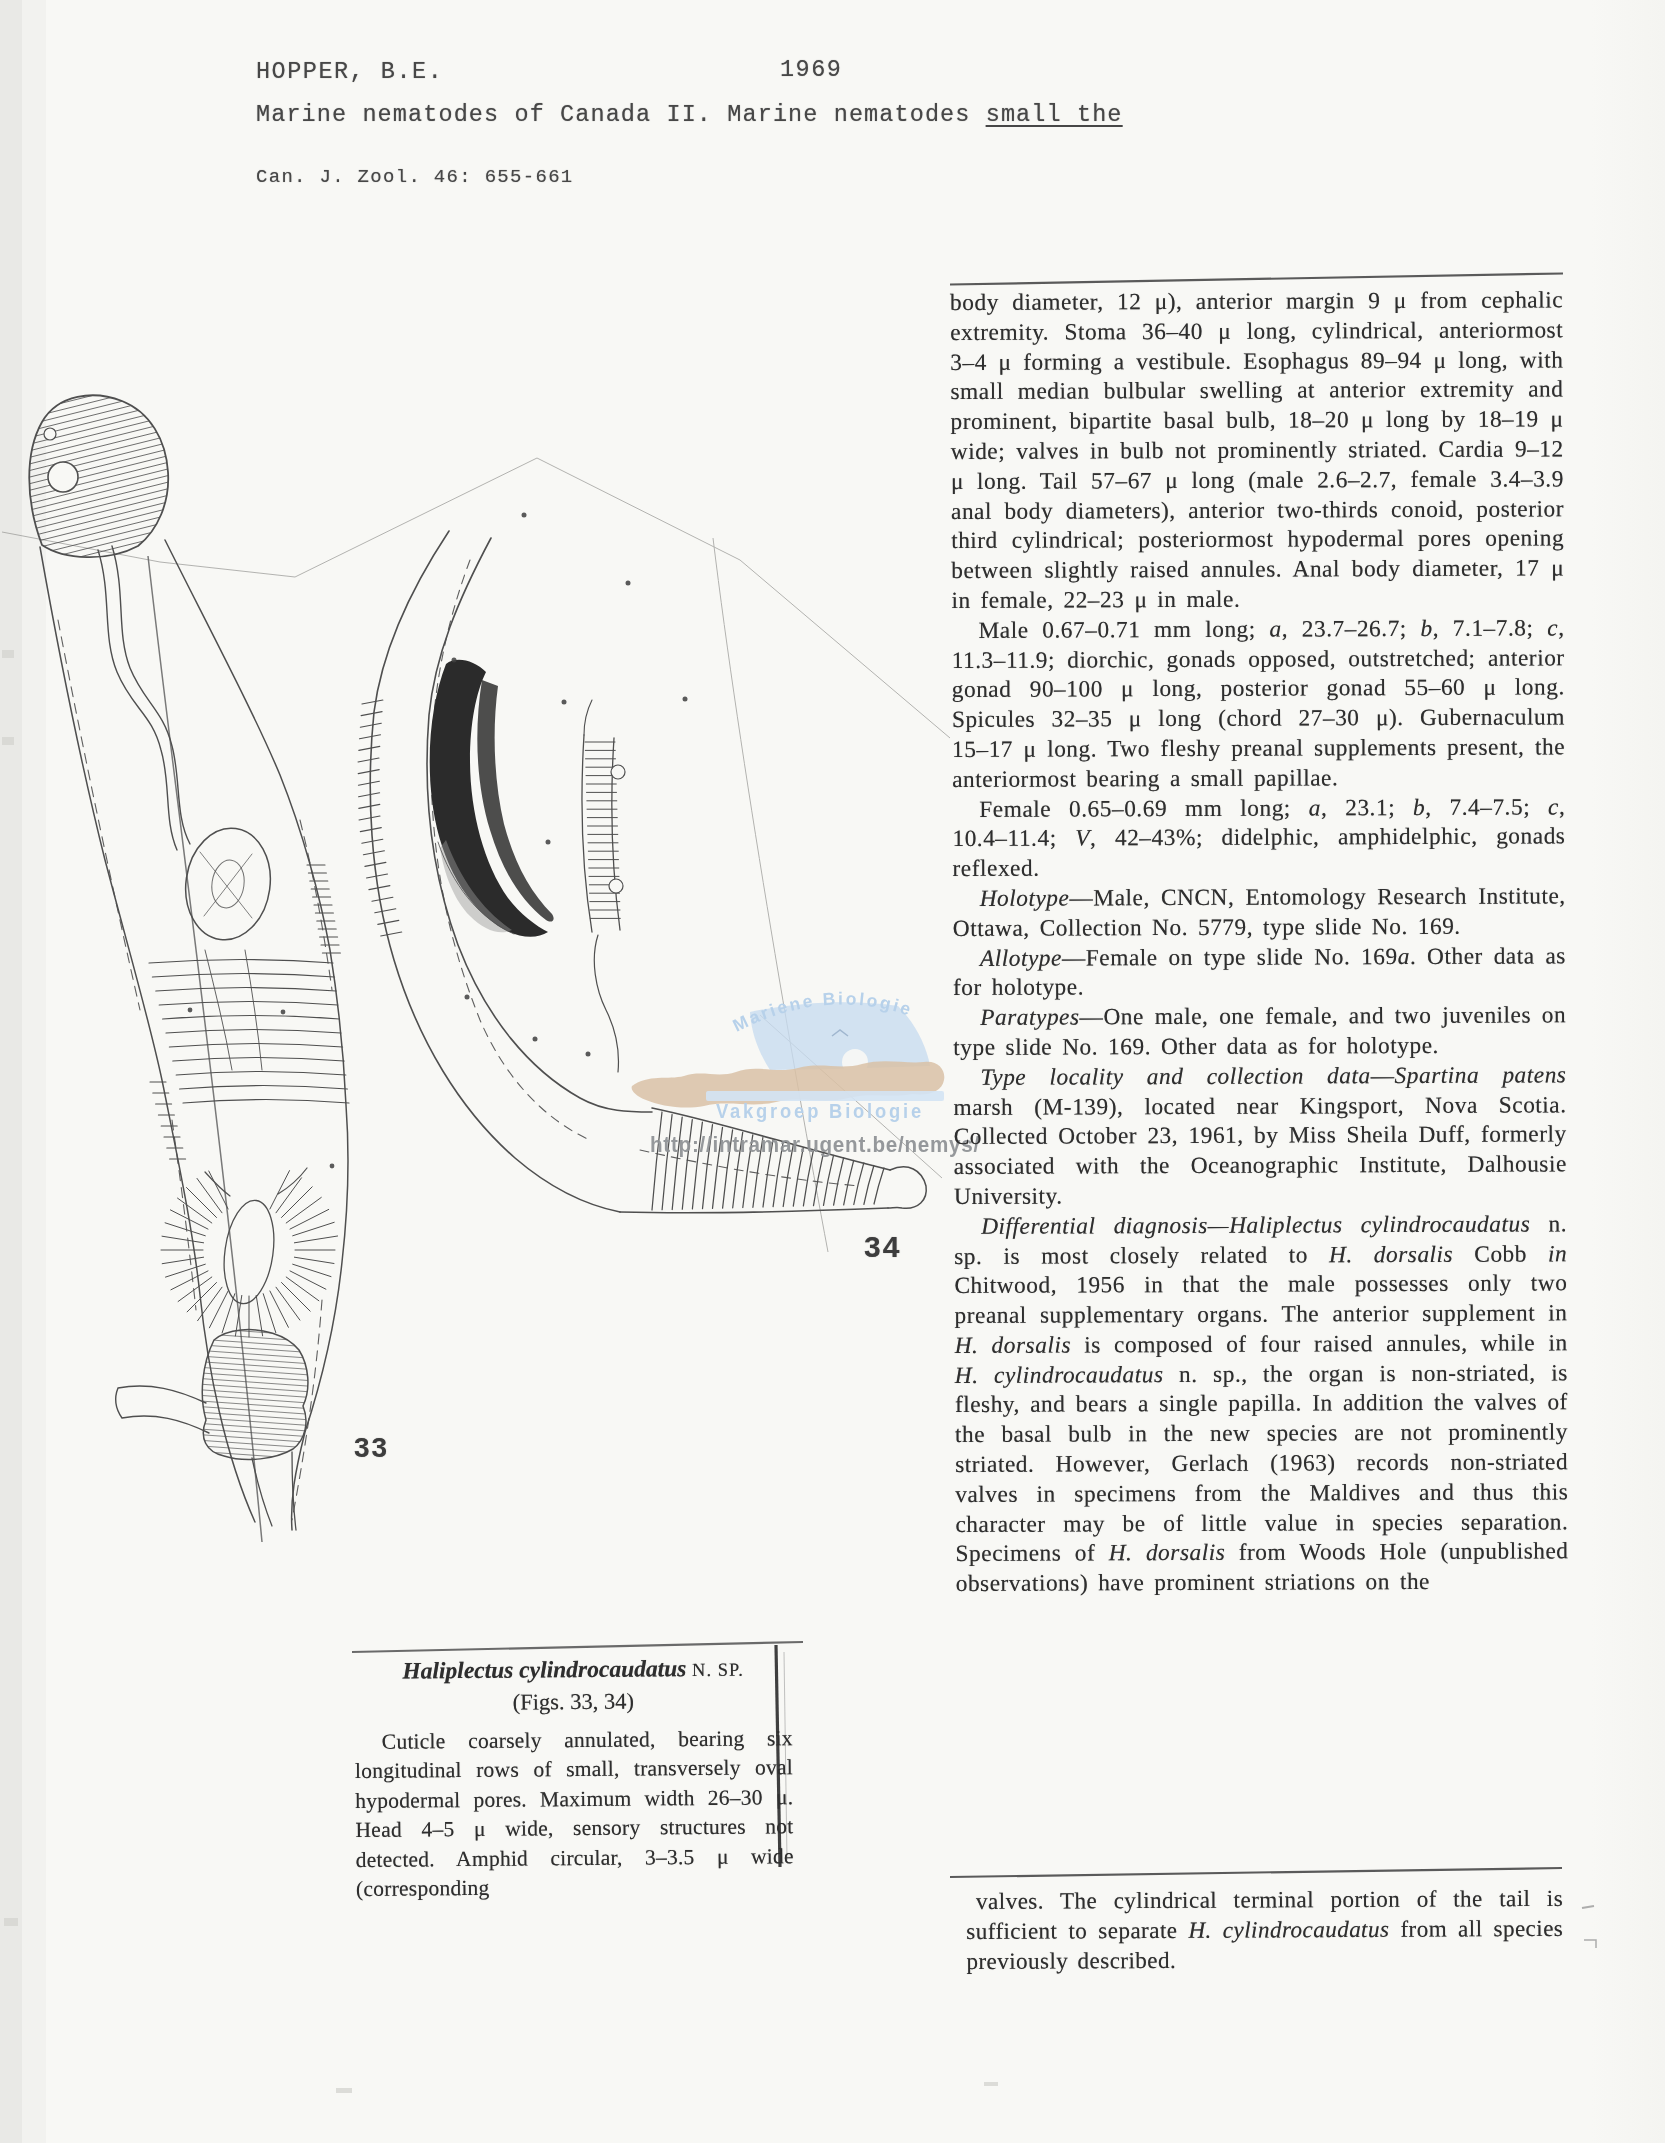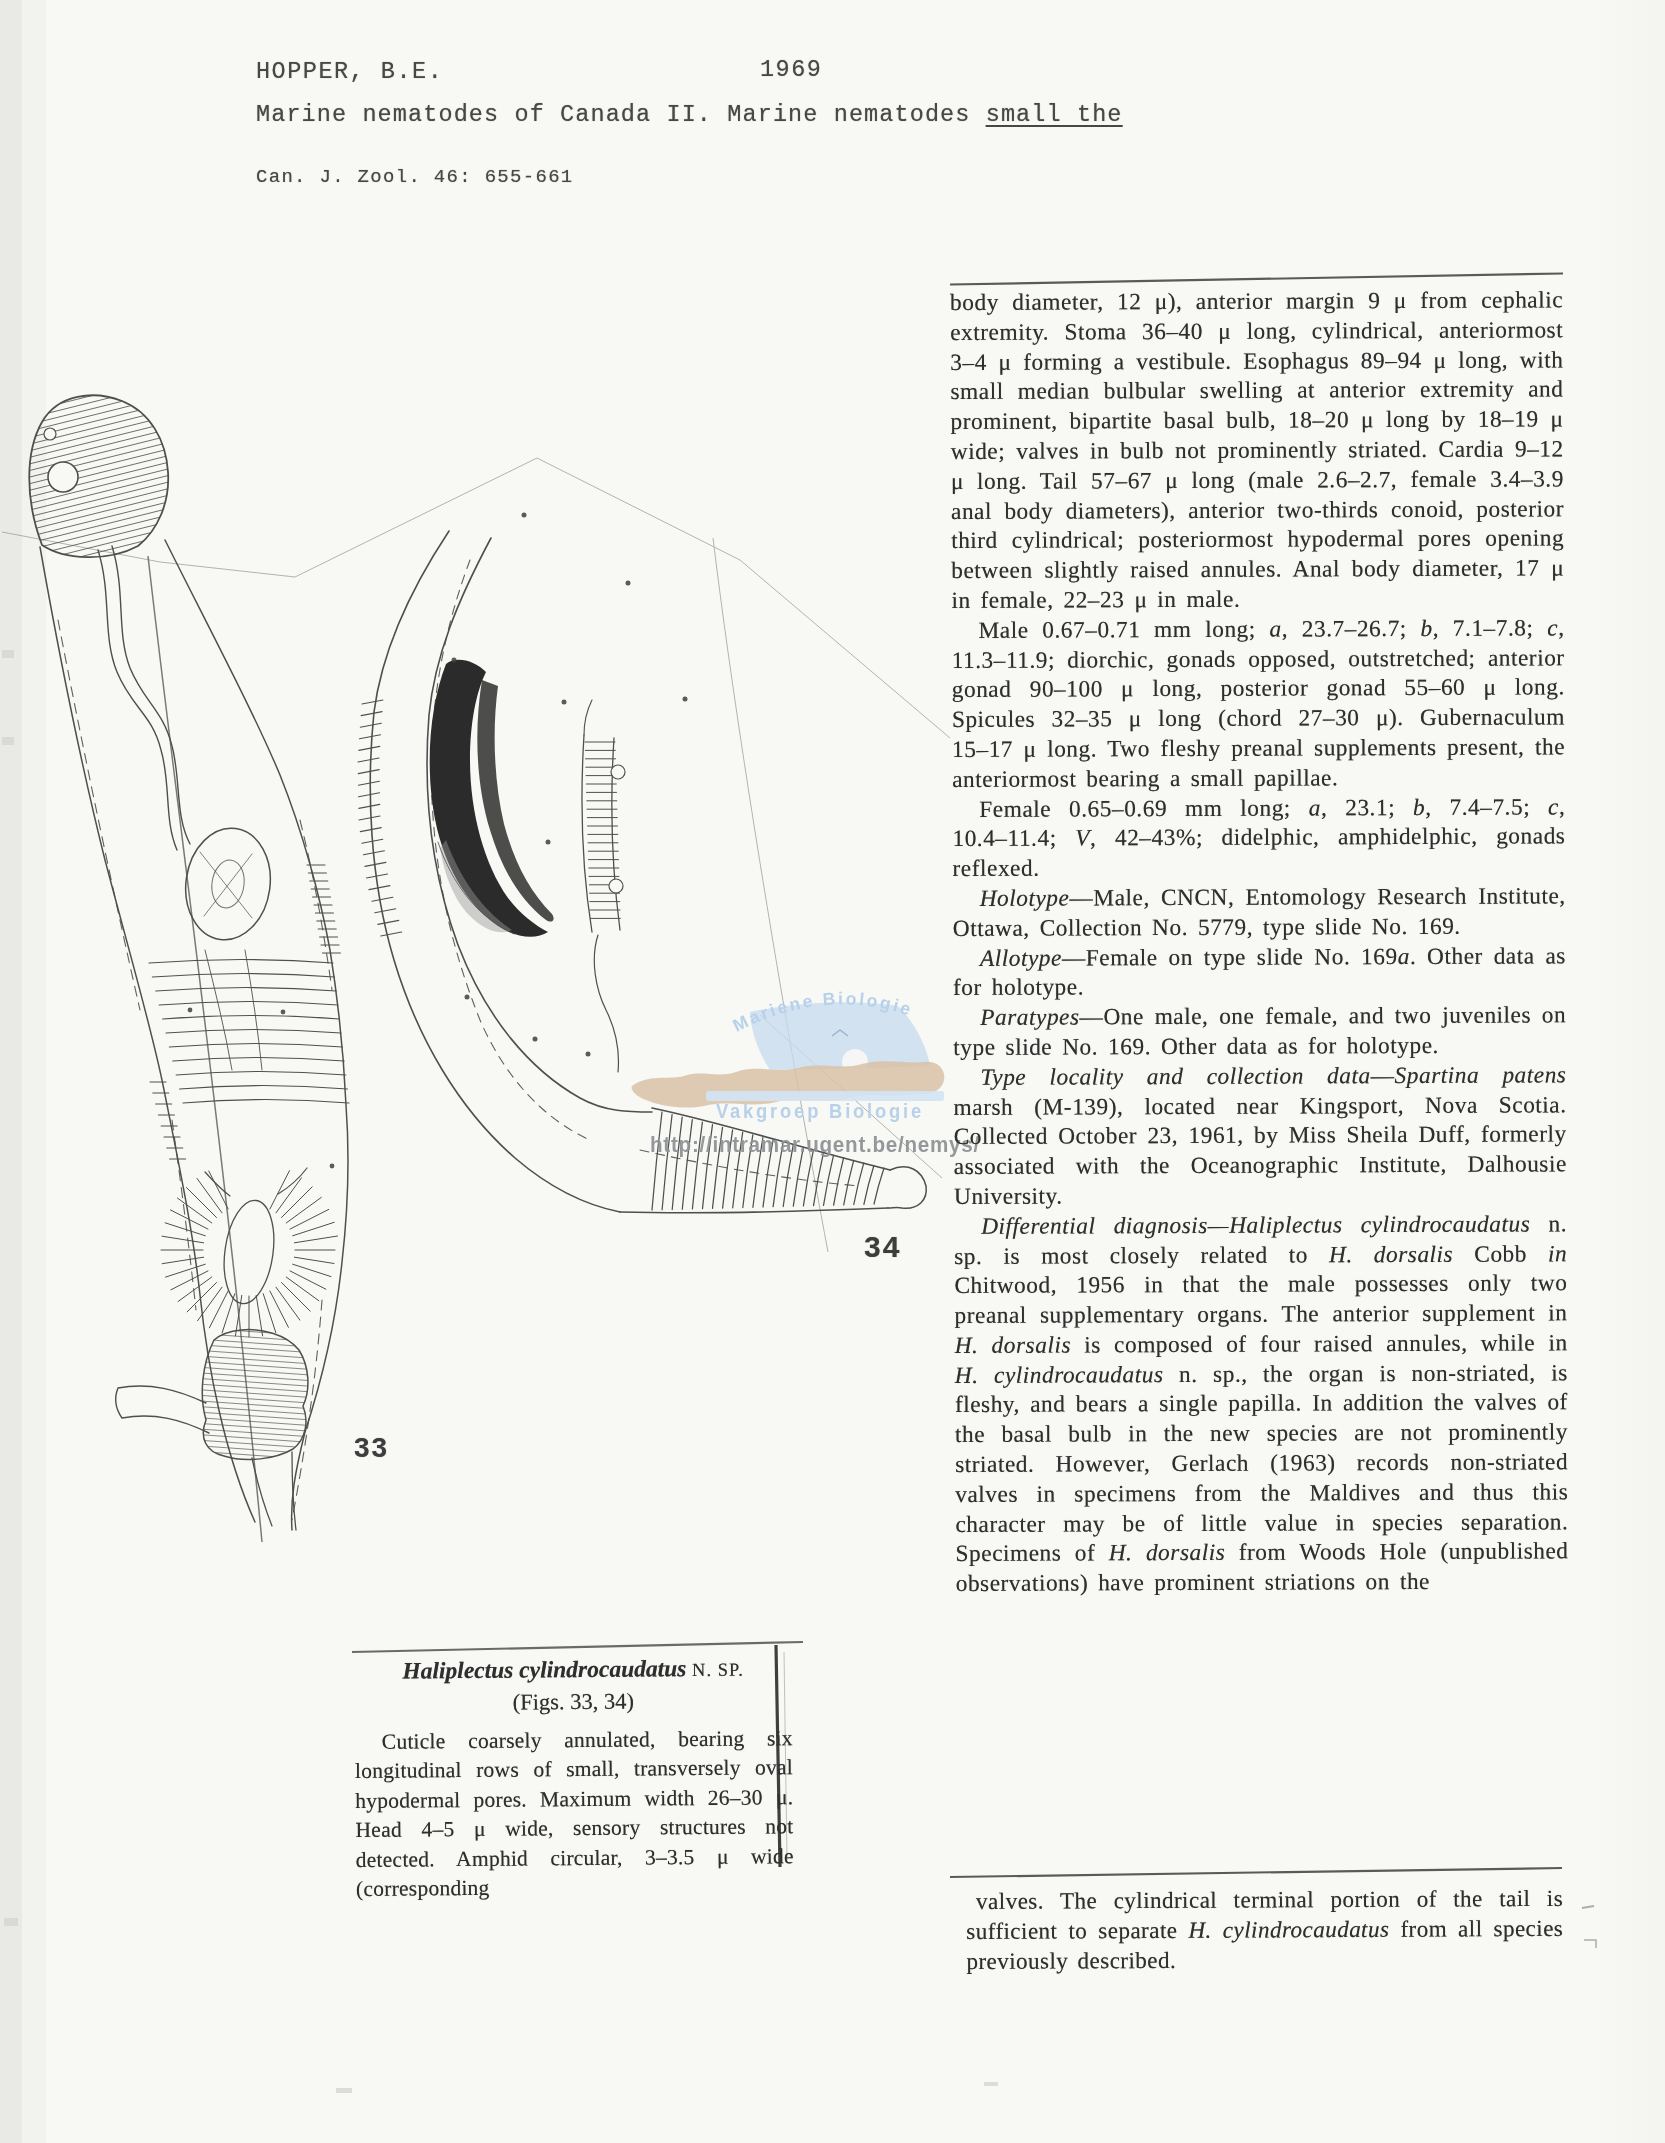--- a/index.html
+++ b/index.html
@@ -6,21 +6,21 @@
   body{width:1665px;height:2143px;position:relative;overflow:hidden;
        background:linear-gradient(90deg,#e9e9e6 0,#e9e9e6 22px,#f2f2ef 22px,#f2f2ef 46px,#f8f8f5 46px,#f8f8f5 1590px,#f4f4f1 1665px);
        font-family:"Liberation Serif",serif;}
   .abs{position:absolute;}
   
   .header{left:228px;top:58px;width:1000px;color:#474747;
           font-family:"Liberation Mono","DejaVu Sans Mono",monospace;
           text-shadow:0 0 1px rgba(60,60,60,.55);margin-left:28px;}
   .h-row1{position:relative;height:40px;font-size:23.5px;letter-spacing:1.5px;}
   .h-author{position:absolute;left:0;top:0;}
-  .h-year{position:absolute;left:504px;top:-2px;}
+  .h-year{position:absolute;left:524px;top:-2px;}
   .h-title{position:absolute;left:0;top:40px;width:940px;font-size:23.5px;letter-spacing:1.1px;line-height:34px;}
   .h-title .u{text-decoration:underline;text-underline-offset:4px;}
   .h-cite{position:absolute;left:0;top:108px;font-size:19px;letter-spacing:1.3px;}
   
   .serif{color:#2e2e2e;text-shadow:0 0 .7px rgba(45,45,45,.55);}
   .right-col{left:950px;top:288px;width:613px;font-size:23.4px;line-height:29.8px;
              letter-spacing:.5px;word-spacing:3.6px;text-align:justify;
              transform:rotate(-.25deg);transform-origin:left top;}
   .para{margin:0;}
   .para.indent{text-indent:27px;}

